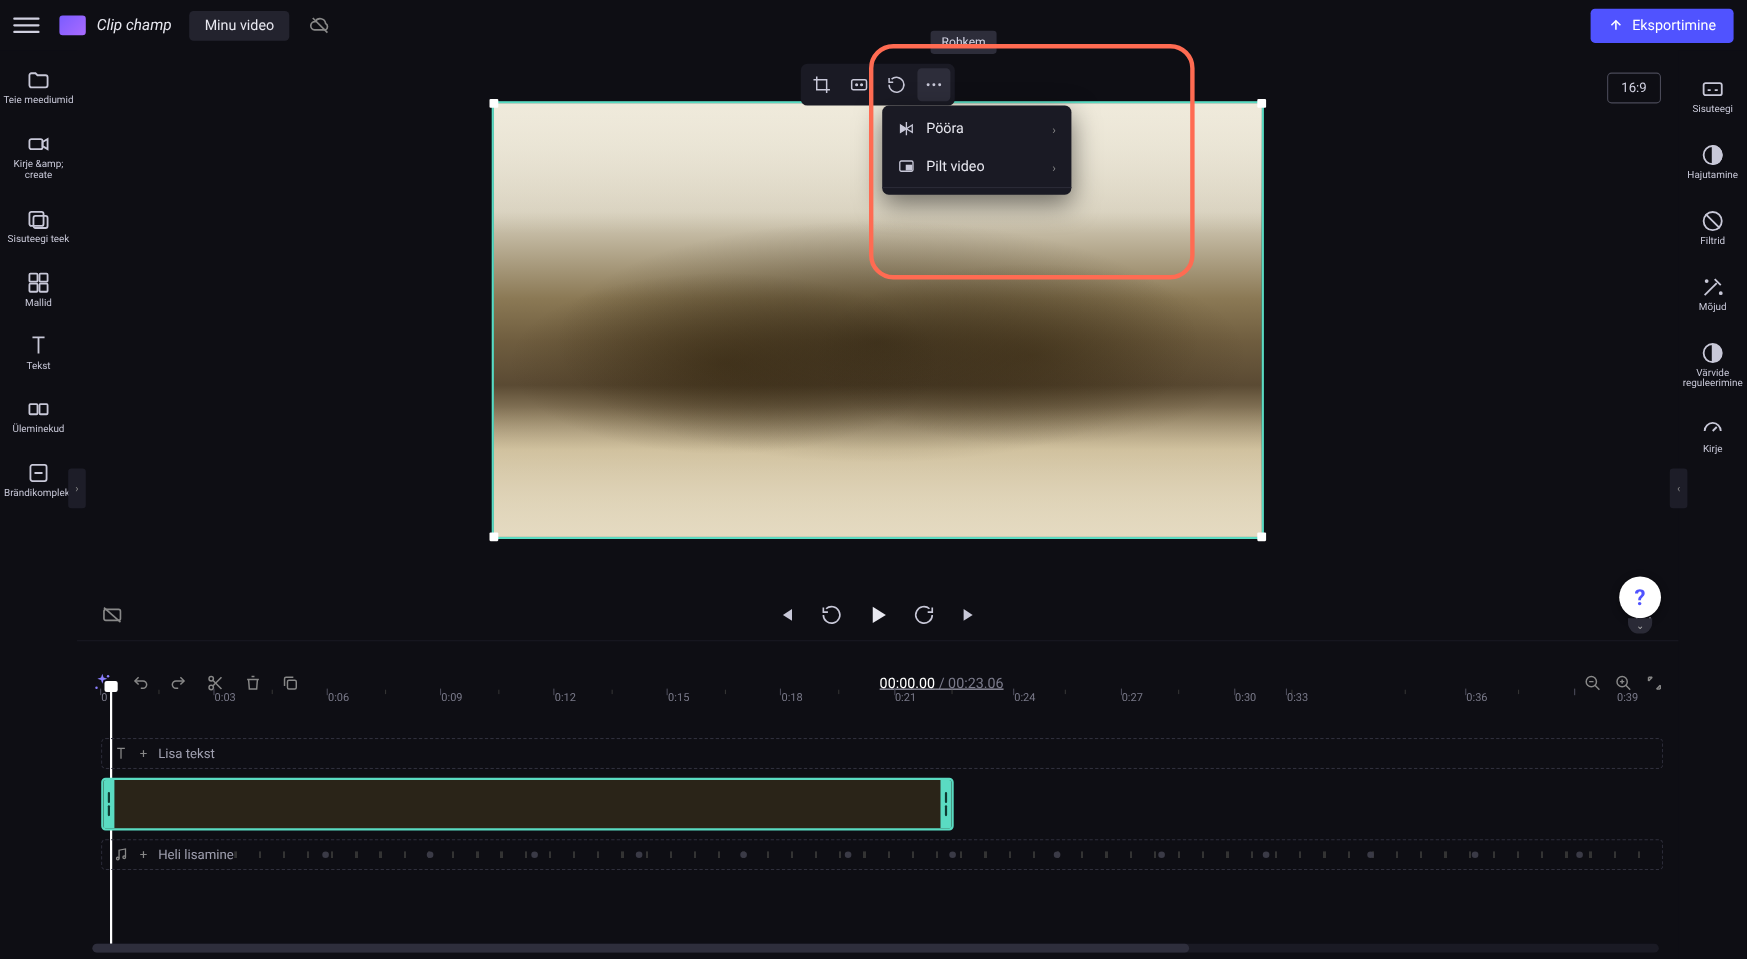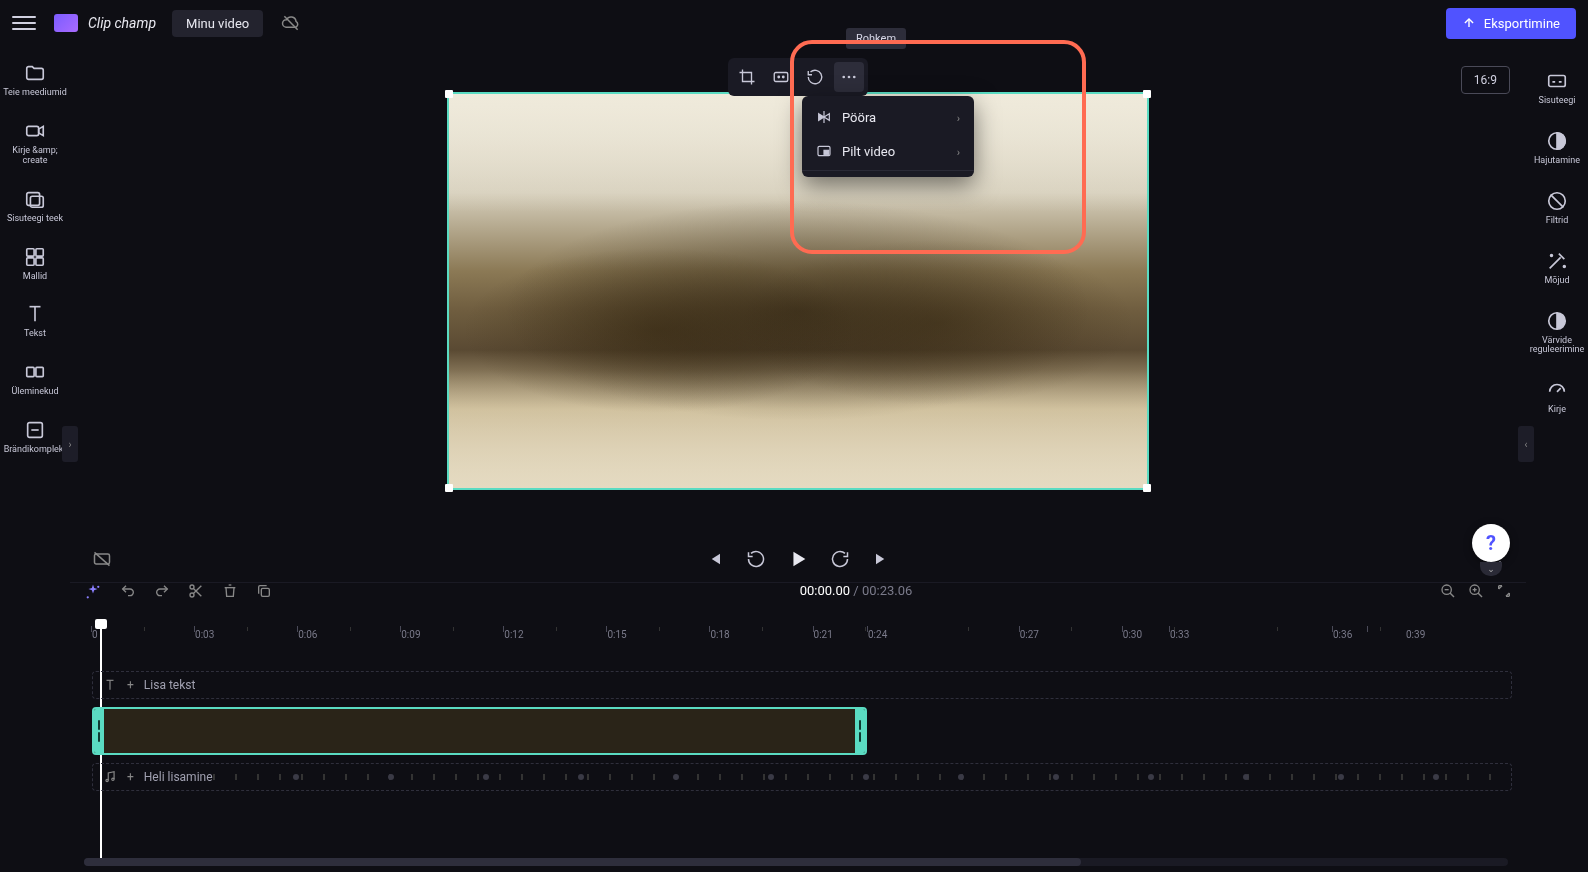--- a/index.html
+++ b/index.html
@@ -161,22 +161,23 @@
   display:flex; align-items:center; justify-content:center;
   color:#aaa; font-size:9px;
 }
 
 .timeline-panel {
   height: 290px; border-top: 1px solid #1a1a24;
   display: flex; flex-direction: column;
   padding: 0 14px;
 }
 .tl-toolbar {
-  height: 46px; display: flex; align-items: flex-start; gap: 18px;
+  height: 46px; display: flex; align-items: flex-end; gap: 18px;
   color: #b0b0c0;
+  text-decoration: underline;
 }
 .tl-toolbar .sparkle { color: #8b7fff; }
 .tl-time { flex: 1; text-align: center; font-size: 13px; }
 .tl-time .cur { color: #fff; }
 .tl-time .dur { color: #7a7a8a; }
 .tl-zoom { display: flex; gap: 12px; }
 .ruler {
   height: 24px; position: relative; font-size: 10px; color: #7a7a8a;
   margin-left: 8px;
 }
@@ -529,31 +530,31 @@
           <div class="tick" style="left: 309.231px;">0:09</div>
           <div class="minor" style="left: 360.769px;"></div>
           <div class="tick" style="left: 412.308px;">0:12</div>
           <div class="minor" style="left: 463.846px;"></div>
           <div class="tick" style="left: 515.385px;">0:15</div>
           <div class="minor" style="left: 566.923px;"></div>
           <div class="tick" style="left: 618.462px;">0:18</div>
           <div class="minor" style="left: 670px;"></div>
           <div class="tick" style="left: 721.538px;">0:21</div>
           <div class="minor" style="left: 773.077px;"></div>
-          <div class="tick" style="left: 776px;">0:24</div>
+          <div class="tick" style="left: 830px;">0:24</div>
           <div class="minor" style="left: 876.154px;"></div>
           <div class="tick" style="left: 927.692px;">0:27</div>
           <div class="minor" style="left: 979.231px;"></div>
           <div class="tick" style="left: 1030.77px;">0:30</div>
           <div class="minor" style="left: 1082.31px;"></div>
           <div class="tick" style="left: 1078px;">0:33</div>
           <div class="minor" style="left: 1185.38px;"></div>
           <div class="tick" style="left: 1241px;">0:36</div>
           <div class="minor" style="left: 1288.46px;"></div>
-          <div class="tick" style="left: 1276px; padding-left: 38px;">0:39</div>
+          <div class="tick" style="left: 1340px; padding-left: 38px;">0:39</div>
         </div>
 
       <div class="tracks">
         <div class="track">
           <svg width="14" height="14" viewBox="0 0 24 24" fill="none" stroke="#888" stroke-width="2">
               <path d="M6 4h12"></path>
               <path d="M12 4v16"></path>
             </svg>
           <span style="color:#888">+</span>
           <span>Lisa tekst</span>

